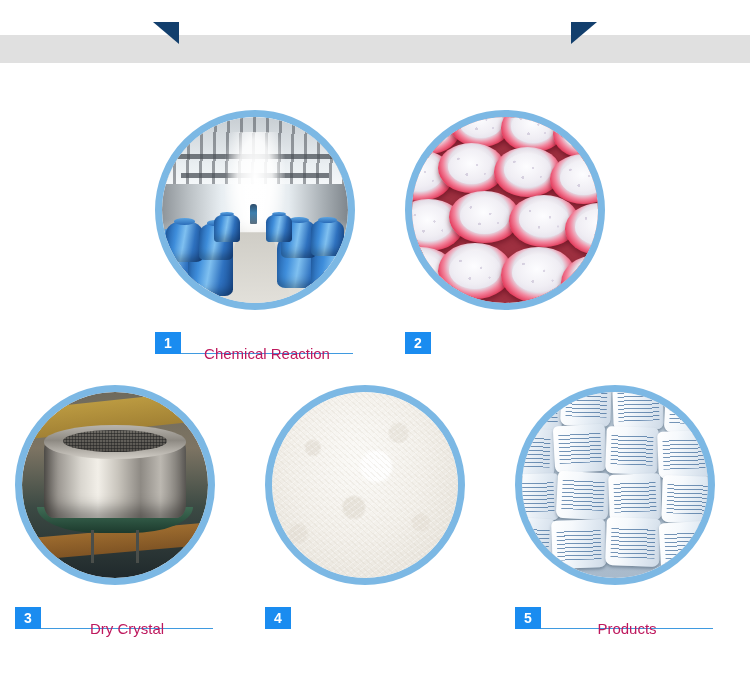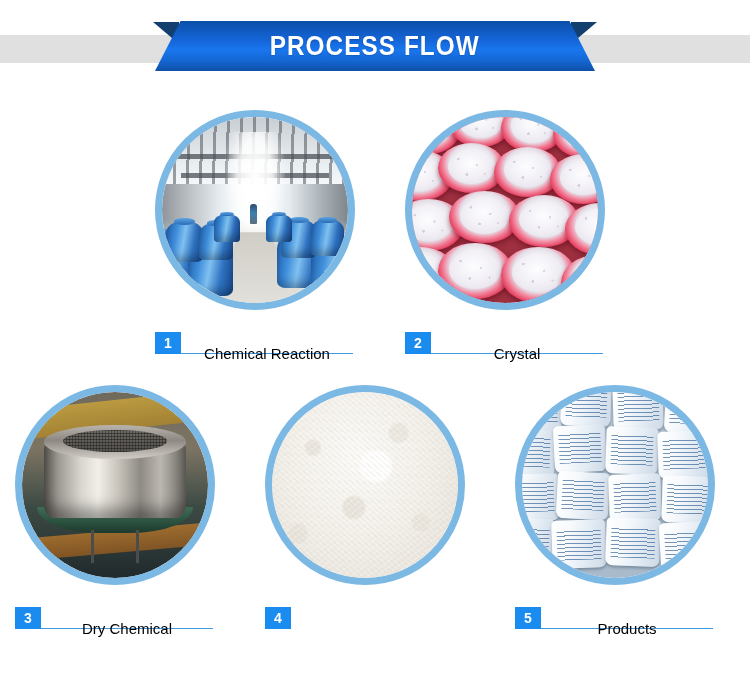--- a/index.html
+++ b/index.html
@@ -261,35 +261,32 @@
     height: 22px;
     display: flex;
     align-items: center;
     justify-content: center;
     border-bottom: 1px solid #3f9ae0;
     box-sizing: border-box;
     padding: 0 4px 0 4px;
   }
   .cap-text {
     font-size: 15px;
-    color: #000000;
+    color: #be185d;
     white-space: nowrap;
     margin-top: 22px;
   }
 </style>
 </head>
 <body>
 
 <div class="banner-wrap">
   <div class="banner-graystrip"></div>
   <div class="ribbon-tail left"></div>
   <div class="ribbon-tail right"></div>
-  <div class="ribbon-main">
-    <span class="ribbon-title">PROCESS FLOW</span>
-  </div>
 </div>
 
 <div class="row" style="height:275px;">
 
   <div class="cell" style="left:155px; top:15px;">
     <div class="photo">
       <div class="inner img-plant">
         <div class="plant-ceiling"></div>
         <div class="plant-beam" style="left:4%; top:20%; width:92%;"></div>
         <div class="plant-beam" style="left:10%; top:30%; width:80%;"></div>
@@ -332,23 +329,20 @@
         <div class="cup" style="left:52%;  top:42%;  width:38%; height:28%;"></div>
         <div class="cup" style="left:82%;  top:46%;  width:38%; height:28%;"></div>
         <div class="cup" style="left:-16%; top:70%;  width:40%; height:30%;"></div>
         <div class="cup" style="left:14%;  top:68%;  width:40%; height:30%;"></div>
         <div class="cup" style="left:48%;  top:70%;  width:40%; height:30%;"></div>
         <div class="cup" style="left:80%;  top:74%;  width:40%; height:30%;"></div>
       </div>
     </div>
     <div class="caption" style="margin-top:22px;">
       <div class="badge">2</div>
-      <div class="cap-textwrap" style="width:172px;">
-        <span class="cap-text">Crystal</span>
-      </div>
     </div>
   </div>
 
 </div>
 
 <div class="row" style="height:280px;">
 
   <div class="cell" style="left:15px; top:15px;">
     <div class="photo">
       <div class="inner img-centri">
@@ -357,21 +351,21 @@
         <div class="centri-base"></div>
         <div class="centri-body"></div>
         <div class="centri-top"></div>
         <div class="centri-mesh"></div>
         <div class="centri-legs"></div>
       </div>
     </div>
     <div class="caption" style="margin-top:22px;">
       <div class="badge">3</div>
       <div class="cap-textwrap" style="width:172px;">
-        <span class="cap-text">Dry Chemical</span>
+        <span class="cap-text">Dry Crystal</span>
       </div>
     </div>
   </div>
 
   <div class="cell" style="left:265px; top:15px;">
     <div class="photo">
       <div class="inner img-powder">
         <div class="powder-grain"></div>
       </div>
     </div>

